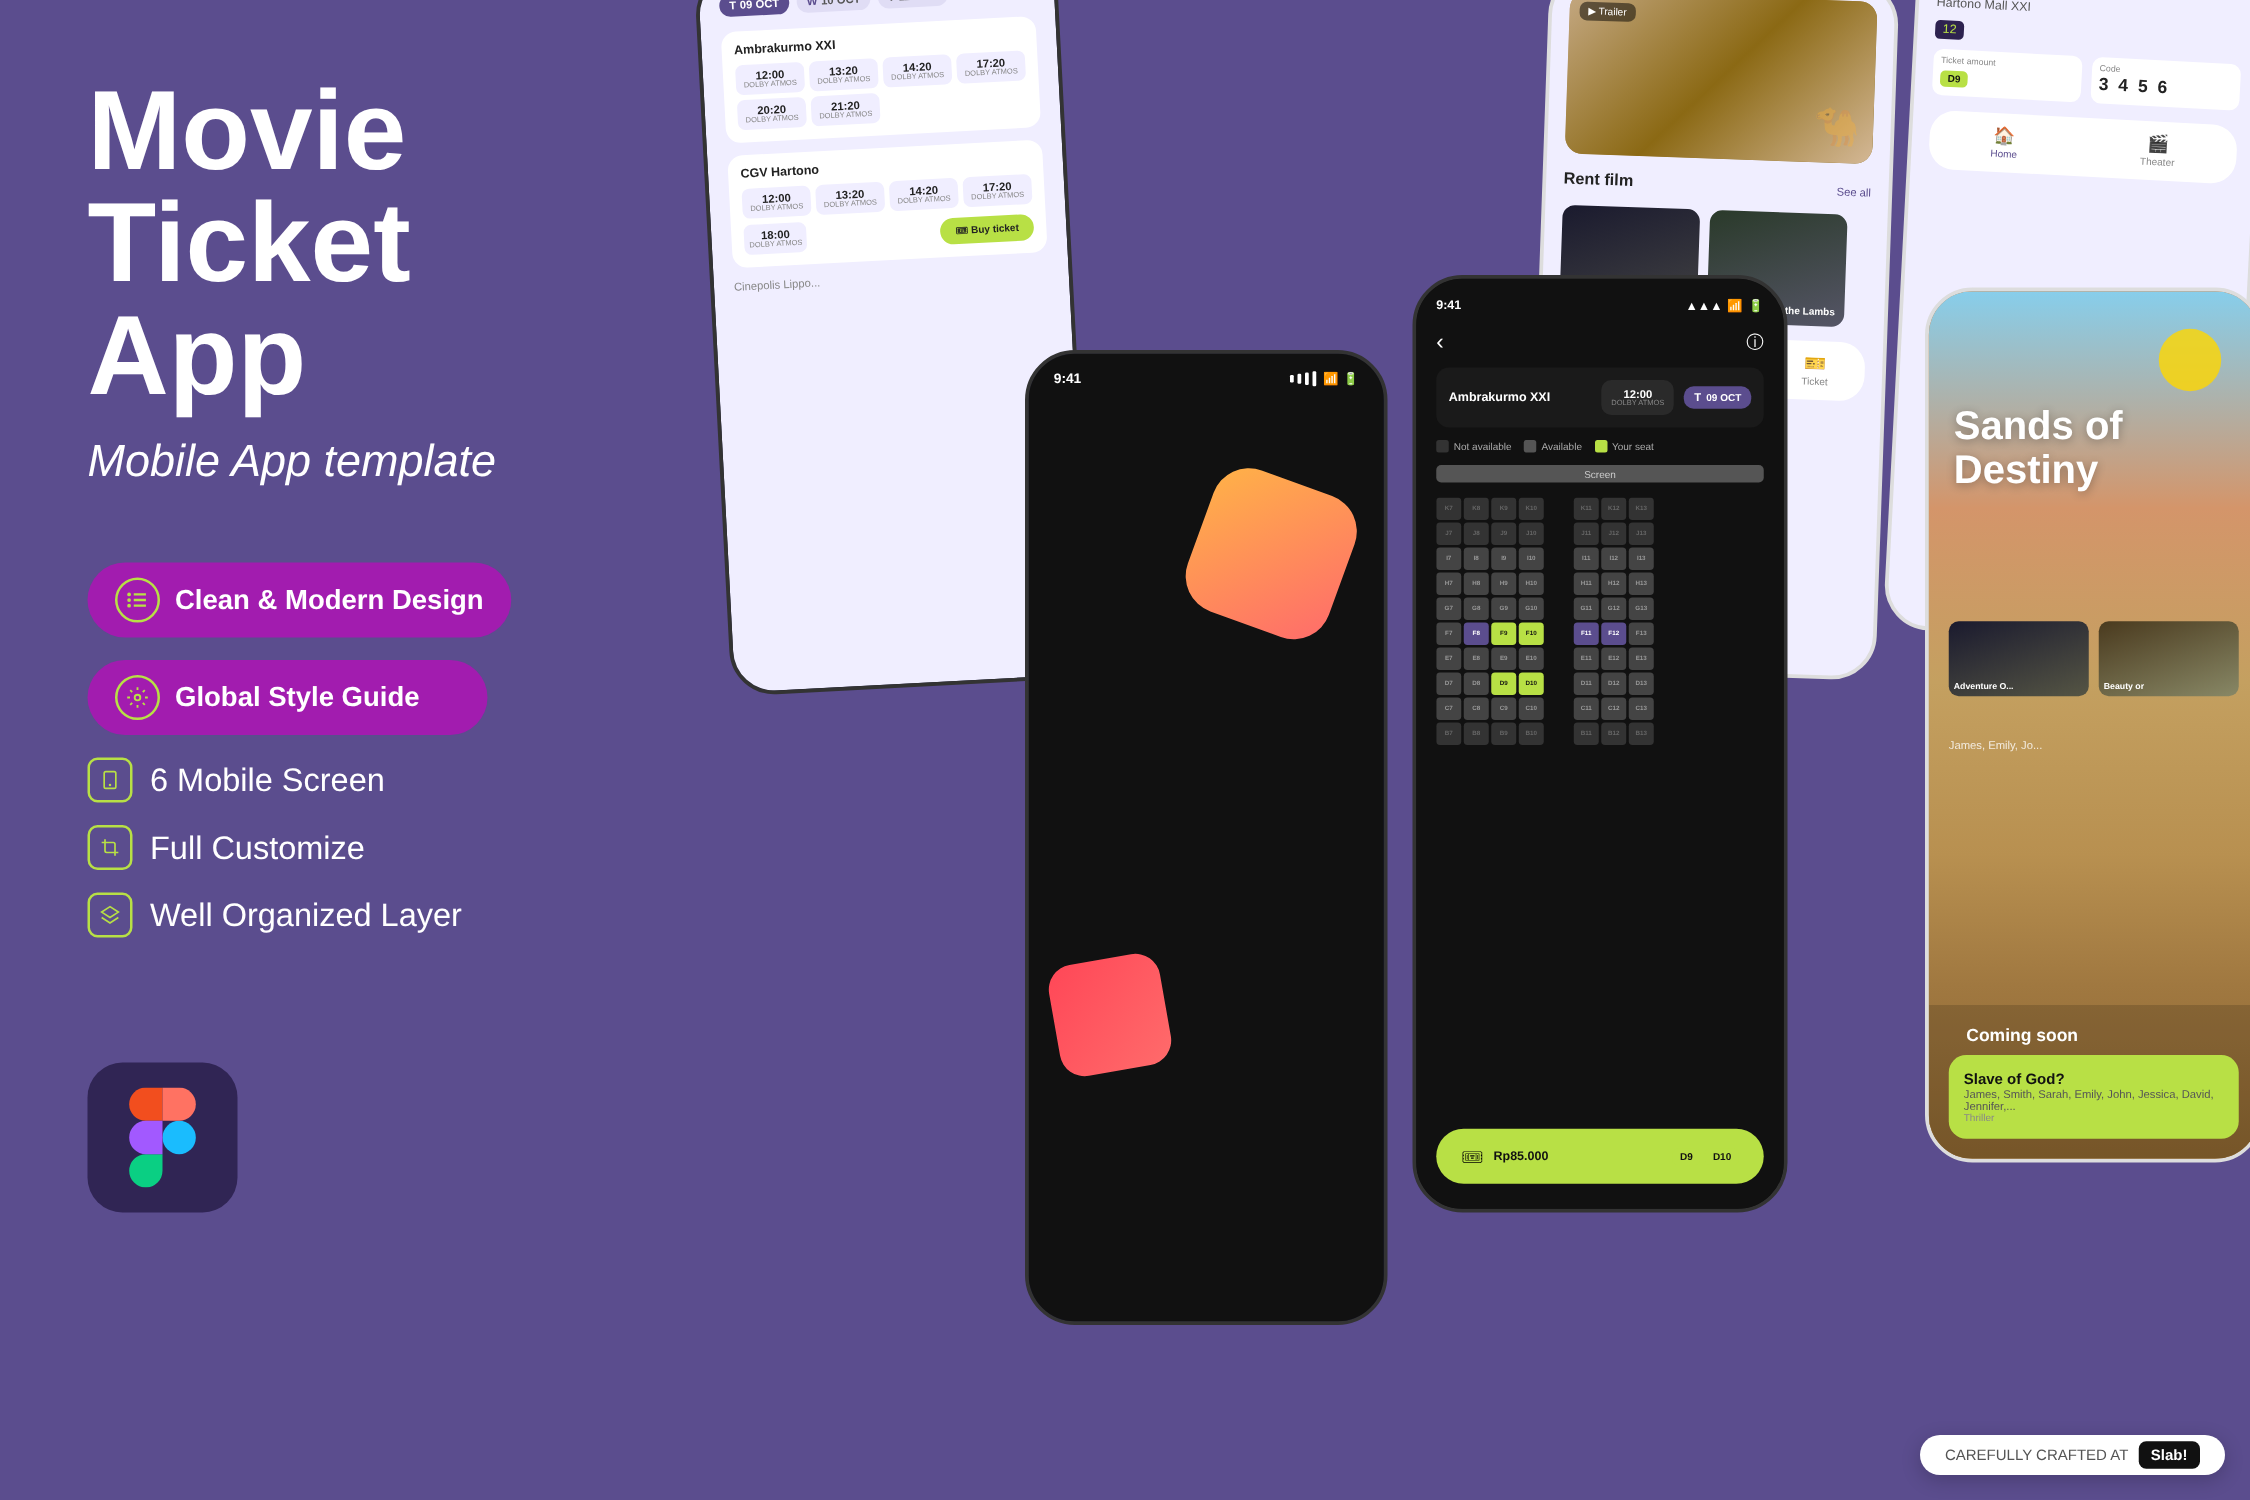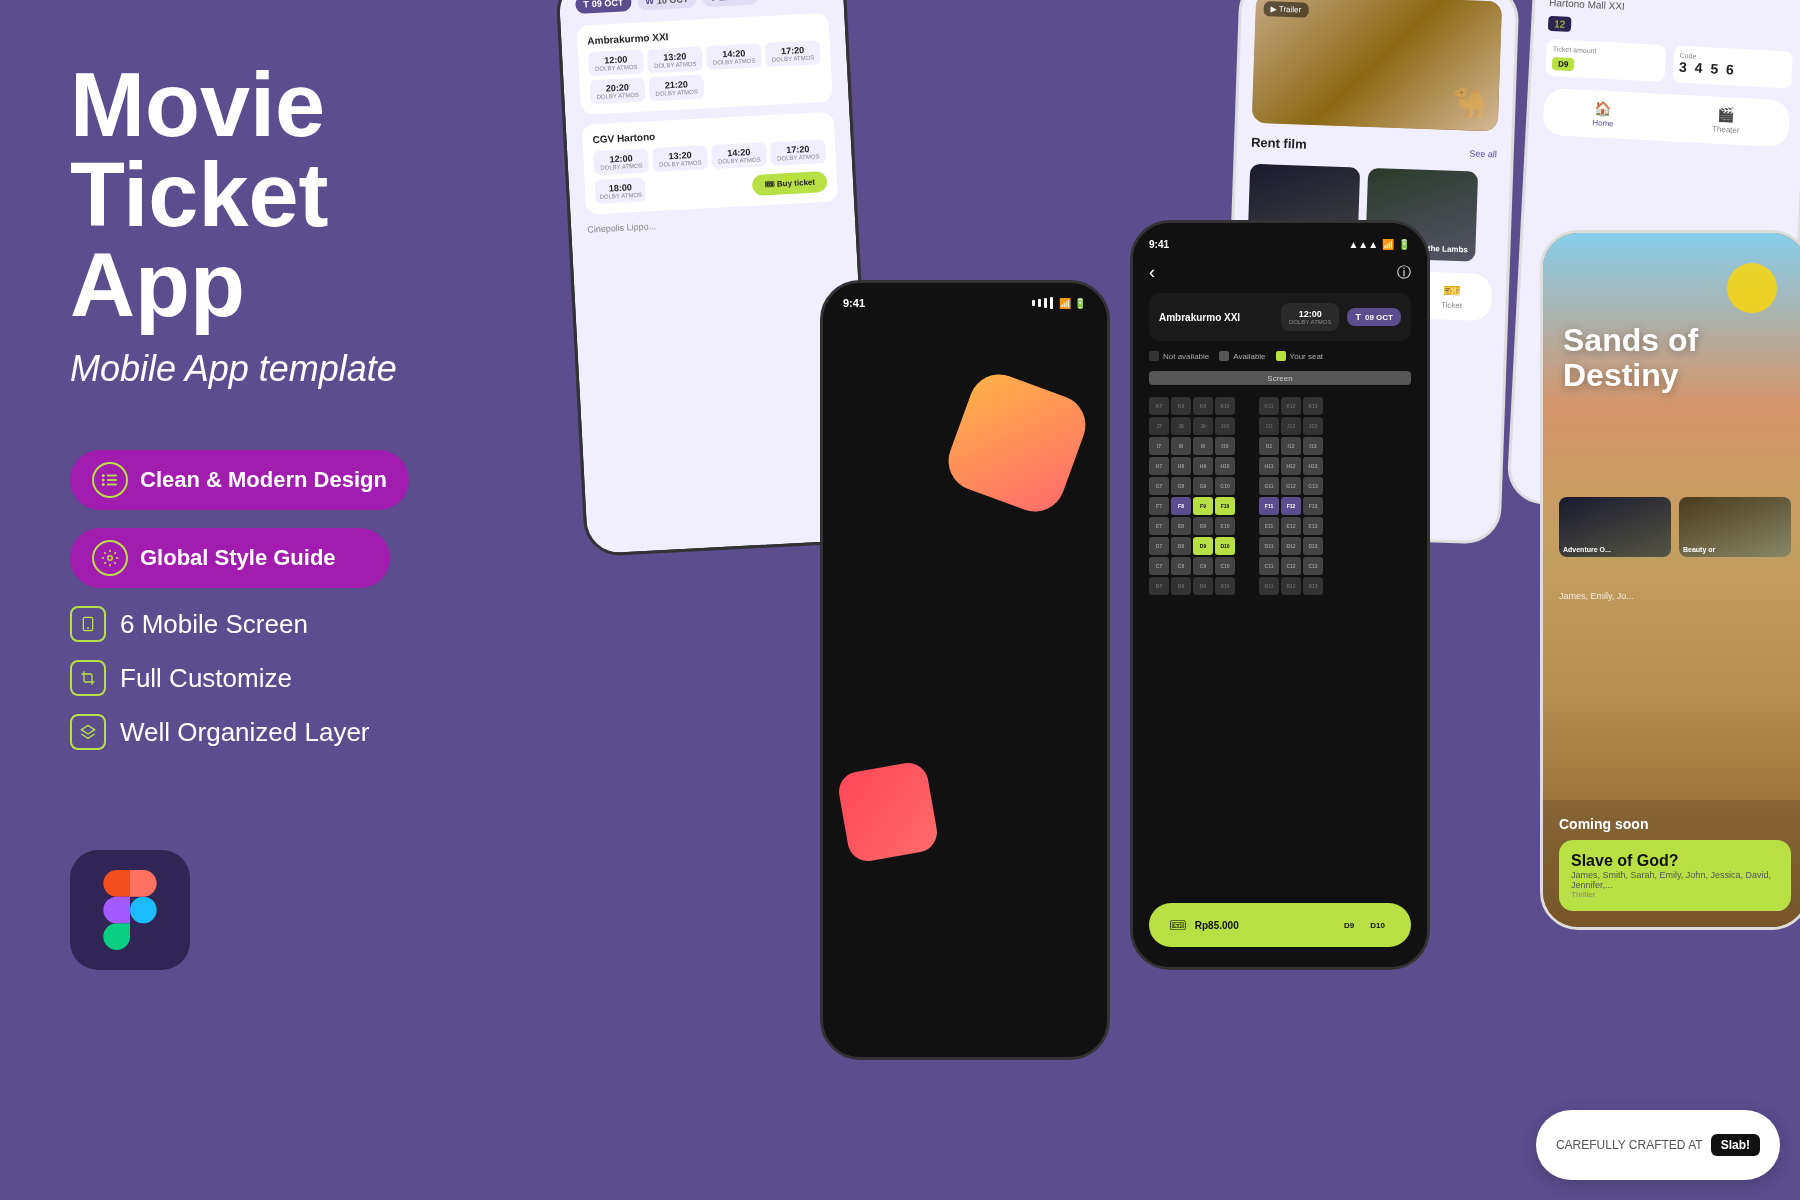--- a/index.html
+++ b/index.html
@@ -638,29 +638,30 @@
       right: 0;
       padding: 16px;
       background: rgba(0,0,0,0.15);
     }
 
     .coming-soon-label {
       color: #fff;
       font-size: 14px;
       font-weight: 700;
       margin-bottom: 8px;
+      margin-left: 14px;
     }
 
     .coming-soon-card {
       background: #b8e045;
       border-radius: 14px;
       padding: 12px;
     }
 
-    .cs-title { font-size: 16px; font-weight: 900; color: #111; }
+    .cs-title { font-size: 12px; font-weight: 900; color: #111; }
     .cs-cast { font-size: 9px; color: #555; }
     .cs-genre { font-size: 8px; color: #888; }
 
     .movie-thumbs {
       position: absolute;
       bottom: 370px;
       left: 16px;
       right: 16px;
       display: flex;
       gap: 8px;
@@ -686,21 +687,21 @@
       font-weight: 700;
     }
 
     
     .crafted-badge {
       position: absolute;
       bottom: 20px;
       right: 20px;
       background: #fff;
       border-radius: 50px;
-      padding: 24px 20px;
+      padding: 5px 20px;
       display: flex;
       align-items: center;
       gap: 8px;
       font-size: 12px;
       color: #555;
       font-weight: 500;
       box-shadow: 0 4px 16px rgba(0,0,0,0.2);
       z-index: 100;
     }
 

